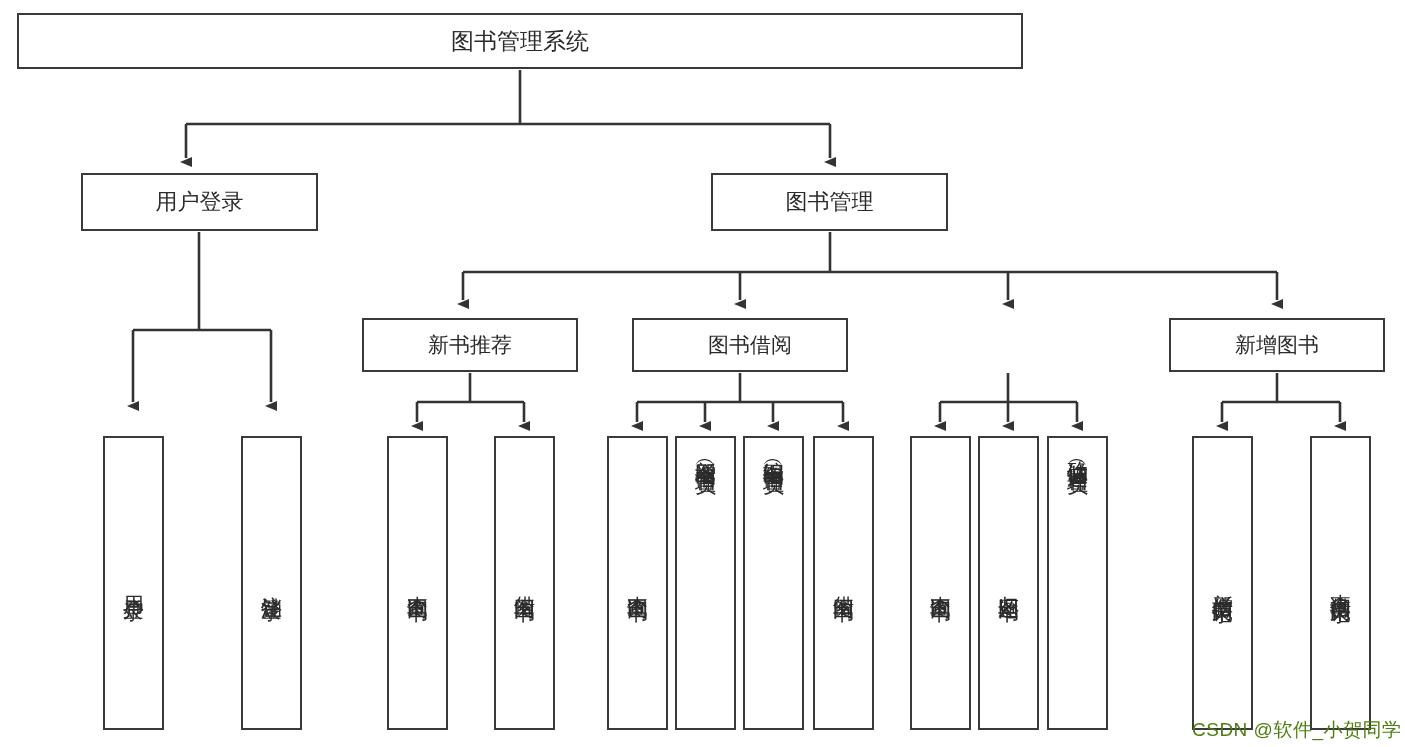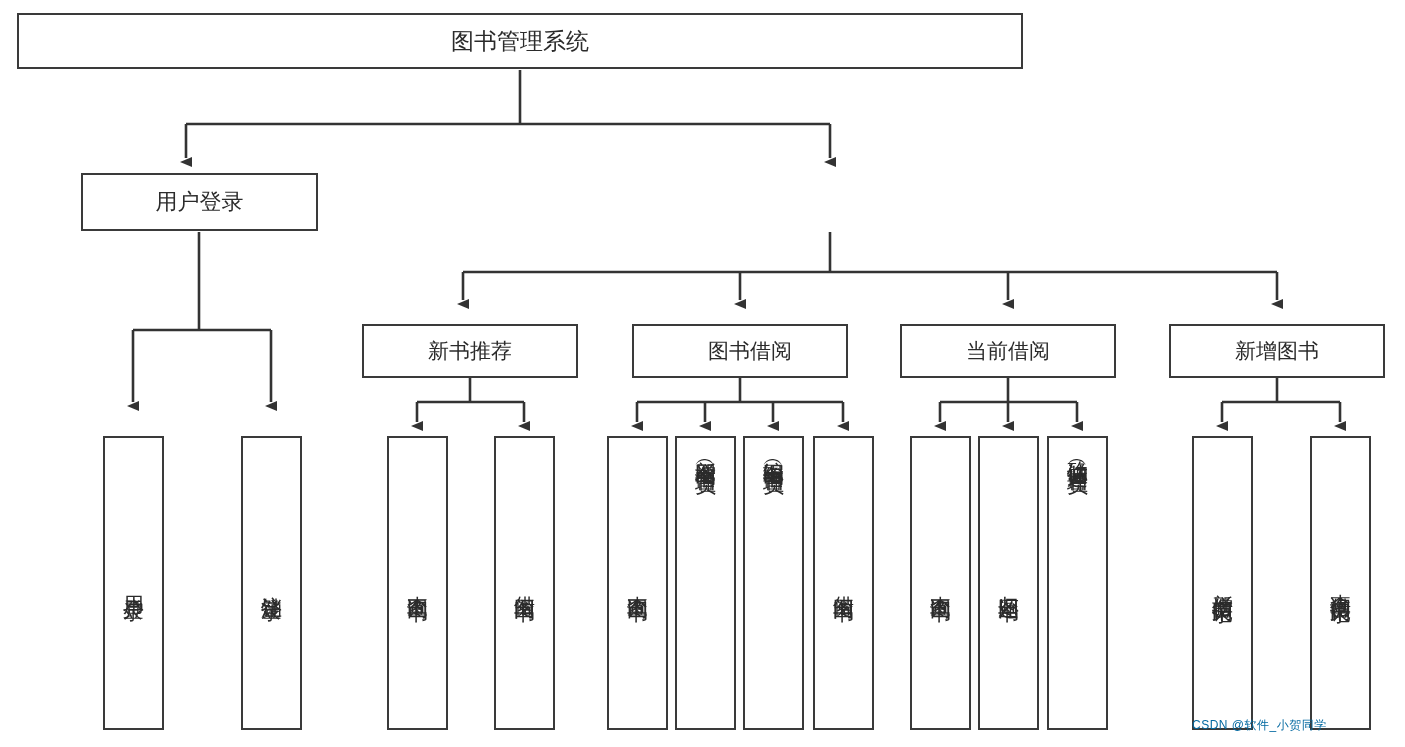--- a/index.html
+++ b/index.html
@@ -37,21 +37,20 @@
     text-align: center;
   }
   .node.root {
     font-size: 23px;
   }
   .node.level1 {
     font-size: 22px;
   }
   .node.level2 {
     font-size: 21px;
-    margin-top: 6px;
   }
   .node.leaf {
     font-size: 21px;
     writing-mode: vertical-rl;
     text-orientation: upright;
     letter-spacing: 2px;
     line-height: 1.05;
     padding: 6px 0;
   }
   .node.leaf.top-aligned {
@@ -59,22 +58,22 @@
   }
   .leaf-label {
     writing-mode: vertical-rl;
     text-orientation: upright;
     white-space: nowrap;
   }
   #watermark {
     position: absolute;
     left: 1192px;
     top: 717px;
-    font-size: 12px;
-    color: #0369a1;
+    font-size: 19px;
+    color: #4d7c0f;
     white-space: nowrap;
     letter-spacing: 0.5px;
   }
 </style>
 </head>
 <body>
 
 <div id="canvas">
 
   <svg id="wires" viewBox="0 0 1405 747" xmlns="http://www.w3.org/2000/svg">
@@ -129,30 +128,30 @@
     </g>
   </svg>
 
   <div class="node root" style="left:17px; top:13px; width:1006px; height:56px;">
     <span>图书管理系统</span>
   </div>
 
   <div class="node level1" style="left:81px; top:173px; width:237px; height:58px;">
     <span>用户登录</span>
   </div>
+  <div class="node level1" style="left:711px; top:173px; width:237px; height:58px;">
+    <span>图书管理</span>
+  </div>
 
   <div class="node level2" style="left:362px; top:318px; width:216px; height:54px;">
     <span>新书推荐</span>
   </div>
   <div class="node level2" style="left:632px; top:318px; width:216px; height:54px;padding-left:20px;">
     <span>图书借阅</span>
   </div>
-  <div class="node level2" style="left:900px; top:318px; width:216px; height:54px;">
-    <span>当前借阅</span>
-  </div>
   <div class="node level2" style="left:1169px; top:318px; width:216px; height:54px;">
     <span>新增图书</span>
   </div>
 
   <div class="node leaf" style="left:103px; top:436px; width:61px; height:294px;">
     <span class="leaf-label">用户登录</span>
   </div>
   <div class="node leaf" style="left:241px; top:436px; width:61px; height:294px;">
     <span class="leaf-label">注销登录</span>
   </div>

